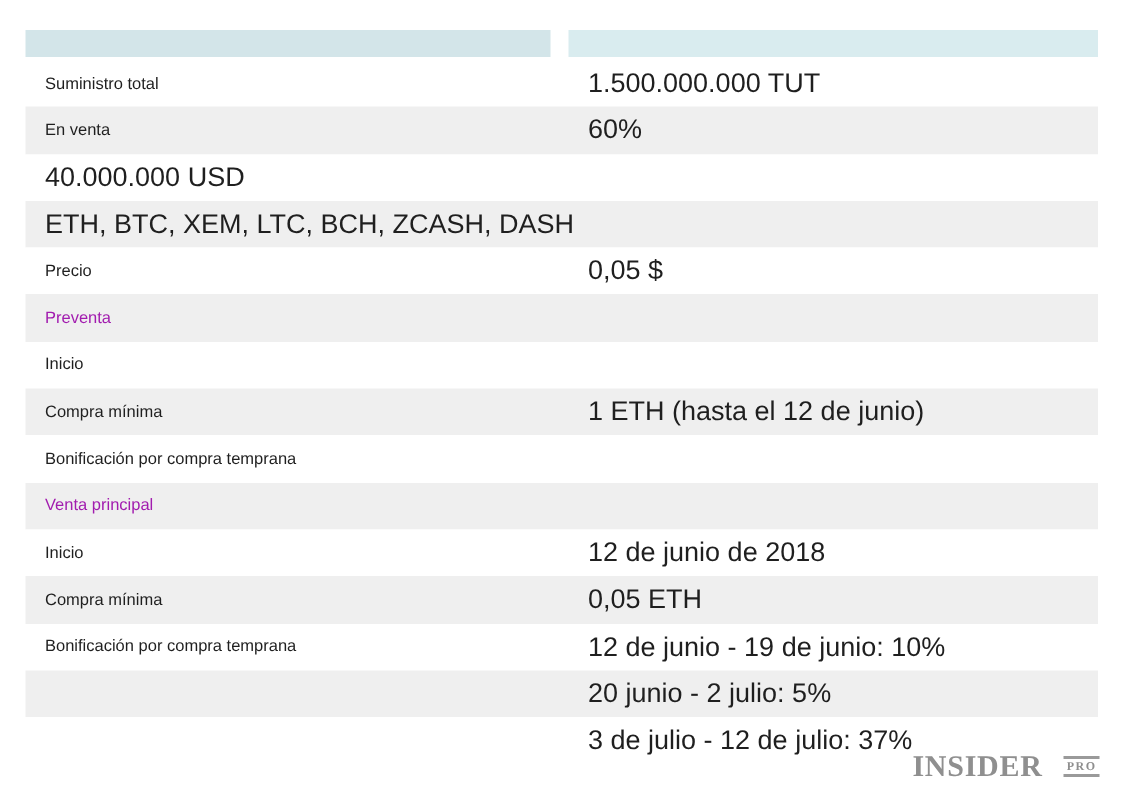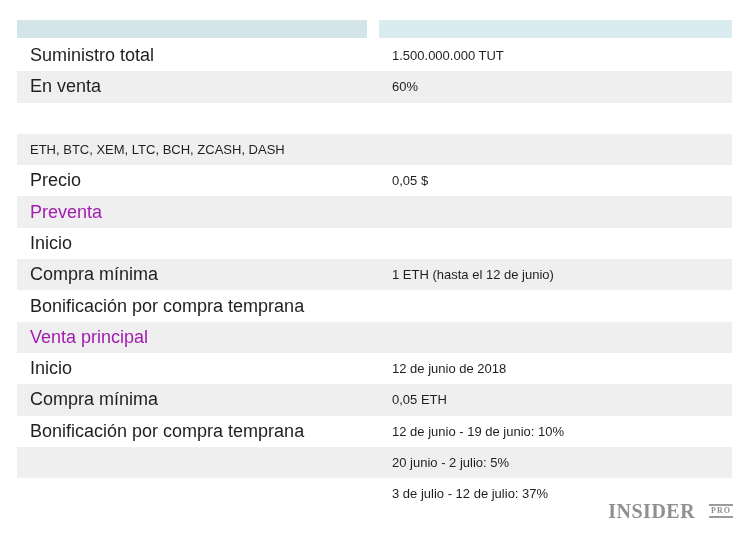--- a/index.html
+++ b/index.html
@@ -36,29 +36,29 @@
     height: 31.3px;
     align-items: center;
     background: #ffffff;
   }
   .row:nth-child(even) {
     background: #efefef;
   }
   .cell-label {
     width: 362px;
     padding-left: 13px;
-    font-size: 18px;
+    font-size: 11px;
     color: #1f1f1f;
     white-space: nowrap;
     overflow: hidden;
   }
   .cell-value {
     flex: 1;
     padding-left: 13px;
-    font-size: 13px;
+    font-size: 18px;
     color: #1f1f1f;
     white-space: nowrap;
     overflow: hidden;
   }
   .row.section .cell-label {
     font-weight: normal;
     color: #a21caf;
   }
   .brand {
     position: absolute;
@@ -101,20 +101,21 @@
     <div class="cell-label">Suministro total</div>
     <div class="cell-value">1.500.000.000 TUT</div>
   </div>
 
   <div class="row">
     <div class="cell-label">En venta</div>
     <div class="cell-value">60%</div>
   </div>
 
   <div class="row">
+    <div class="cell-value">40.000.000 USD</div>
   </div>
 
   <div class="row">
     <div class="cell-value">ETH, BTC, XEM, LTC, BCH, ZCASH, DASH</div>
   </div>
 
   <div class="row">
     <div class="cell-label">Precio</div>
     <div class="cell-value">0,05 $</div>
   </div>

